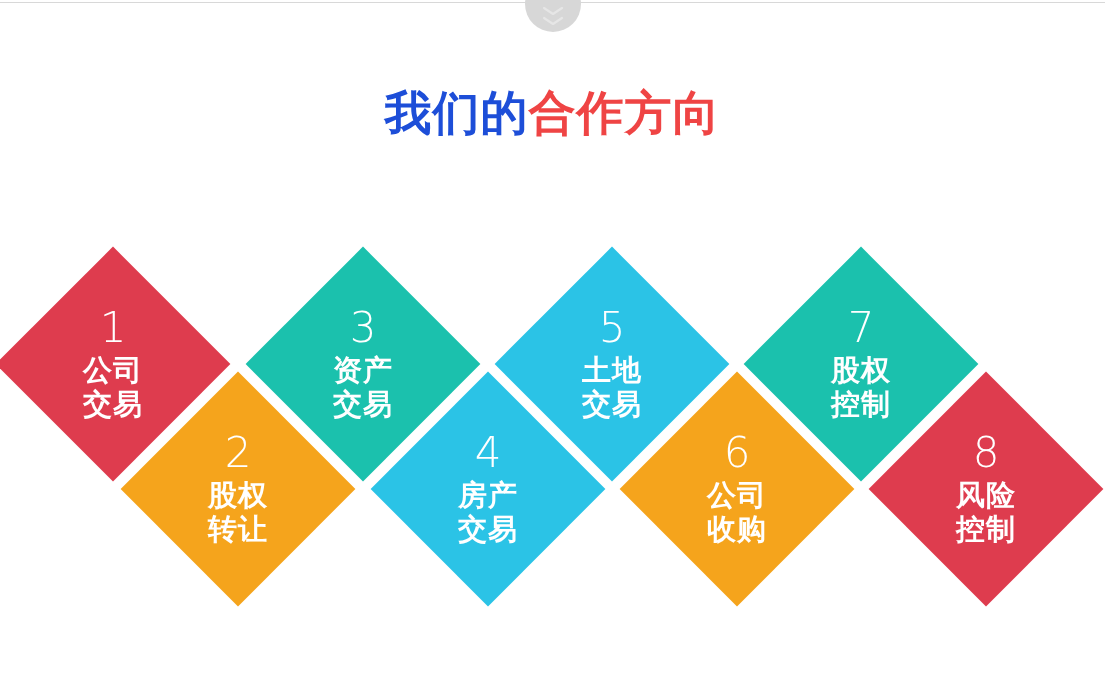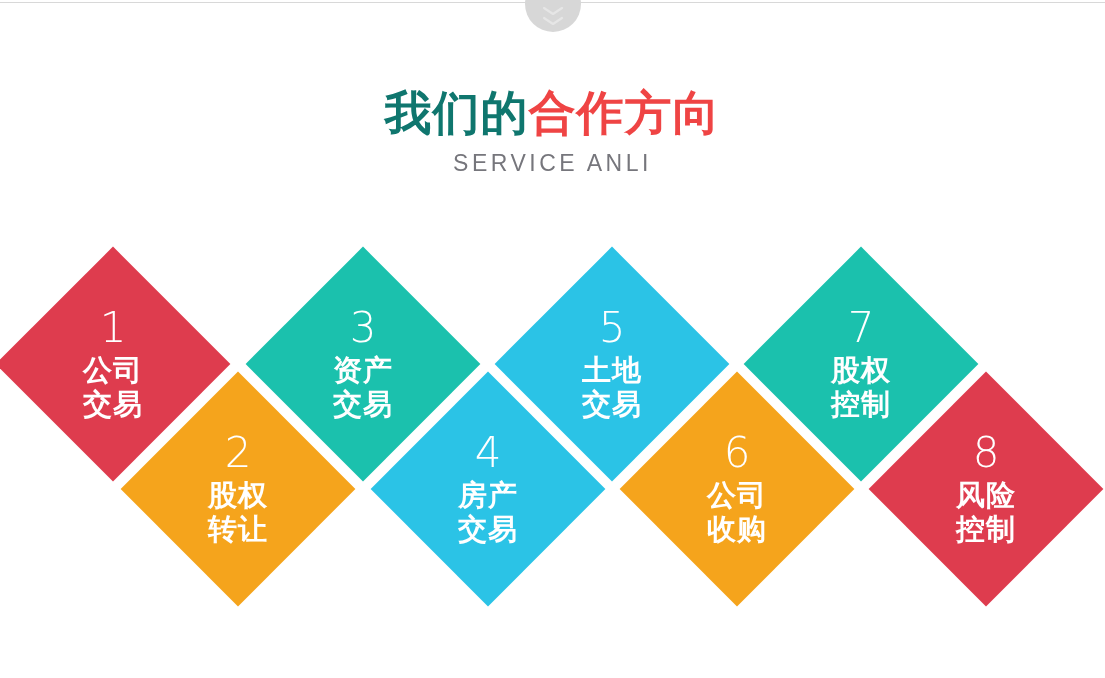--- a/index.html
+++ b/index.html
@@ -55,21 +55,21 @@
     width: 1105px;
     text-align: center;
   }
   #page-title {
     font-size: 47px;
     font-weight: bold;
     letter-spacing: 1px;
     line-height: 1.15;
     margin: 0;
   }
-  #page-title .dark { color: #0f766e; }
+  #page-title .dark { color: #1d4ed8; }
   #page-title .accent { color: #ef4444; }
   #page-subtitle {
     margin: 10px 0 0 0;
     font-size: 23px;
     color: #76767c;
     letter-spacing: 3.5px;
     font-weight: normal;
   }
 
   
@@ -129,21 +129,20 @@
       <path d="M2 1 L11 7 L20 1" fill="none" stroke="#e6e6e6" stroke-width="2.2" stroke-linecap="round" stroke-linejoin="round"></path>
     </svg>
     <svg width="22" height="10" viewBox="0 0 22 10" aria-hidden="true">
       <path d="M2 2 L11 8 L20 2" fill="none" stroke="#e6e6e6" stroke-width="2.2" stroke-linecap="round" stroke-linejoin="round"></path>
     </svg>
   </span>
 </div>
 
 <div id="heading-block">
   <h1 id="page-title"><span class="dark">我们的</span><span class="accent">合作方向</span></h1>
-  <div id="page-subtitle">SERVICE ANLI</div>
 </div>
 
 <div id="diamond-board">
 
   <div class="diamond" style="left: 30px; top: 281px; background: rgb(222, 60, 78);">
     <div class="inner">
       <span class="num">1</span>
       <span class="lbl">公司</span>
       <span class="lbl">交易</span>
     </div>

